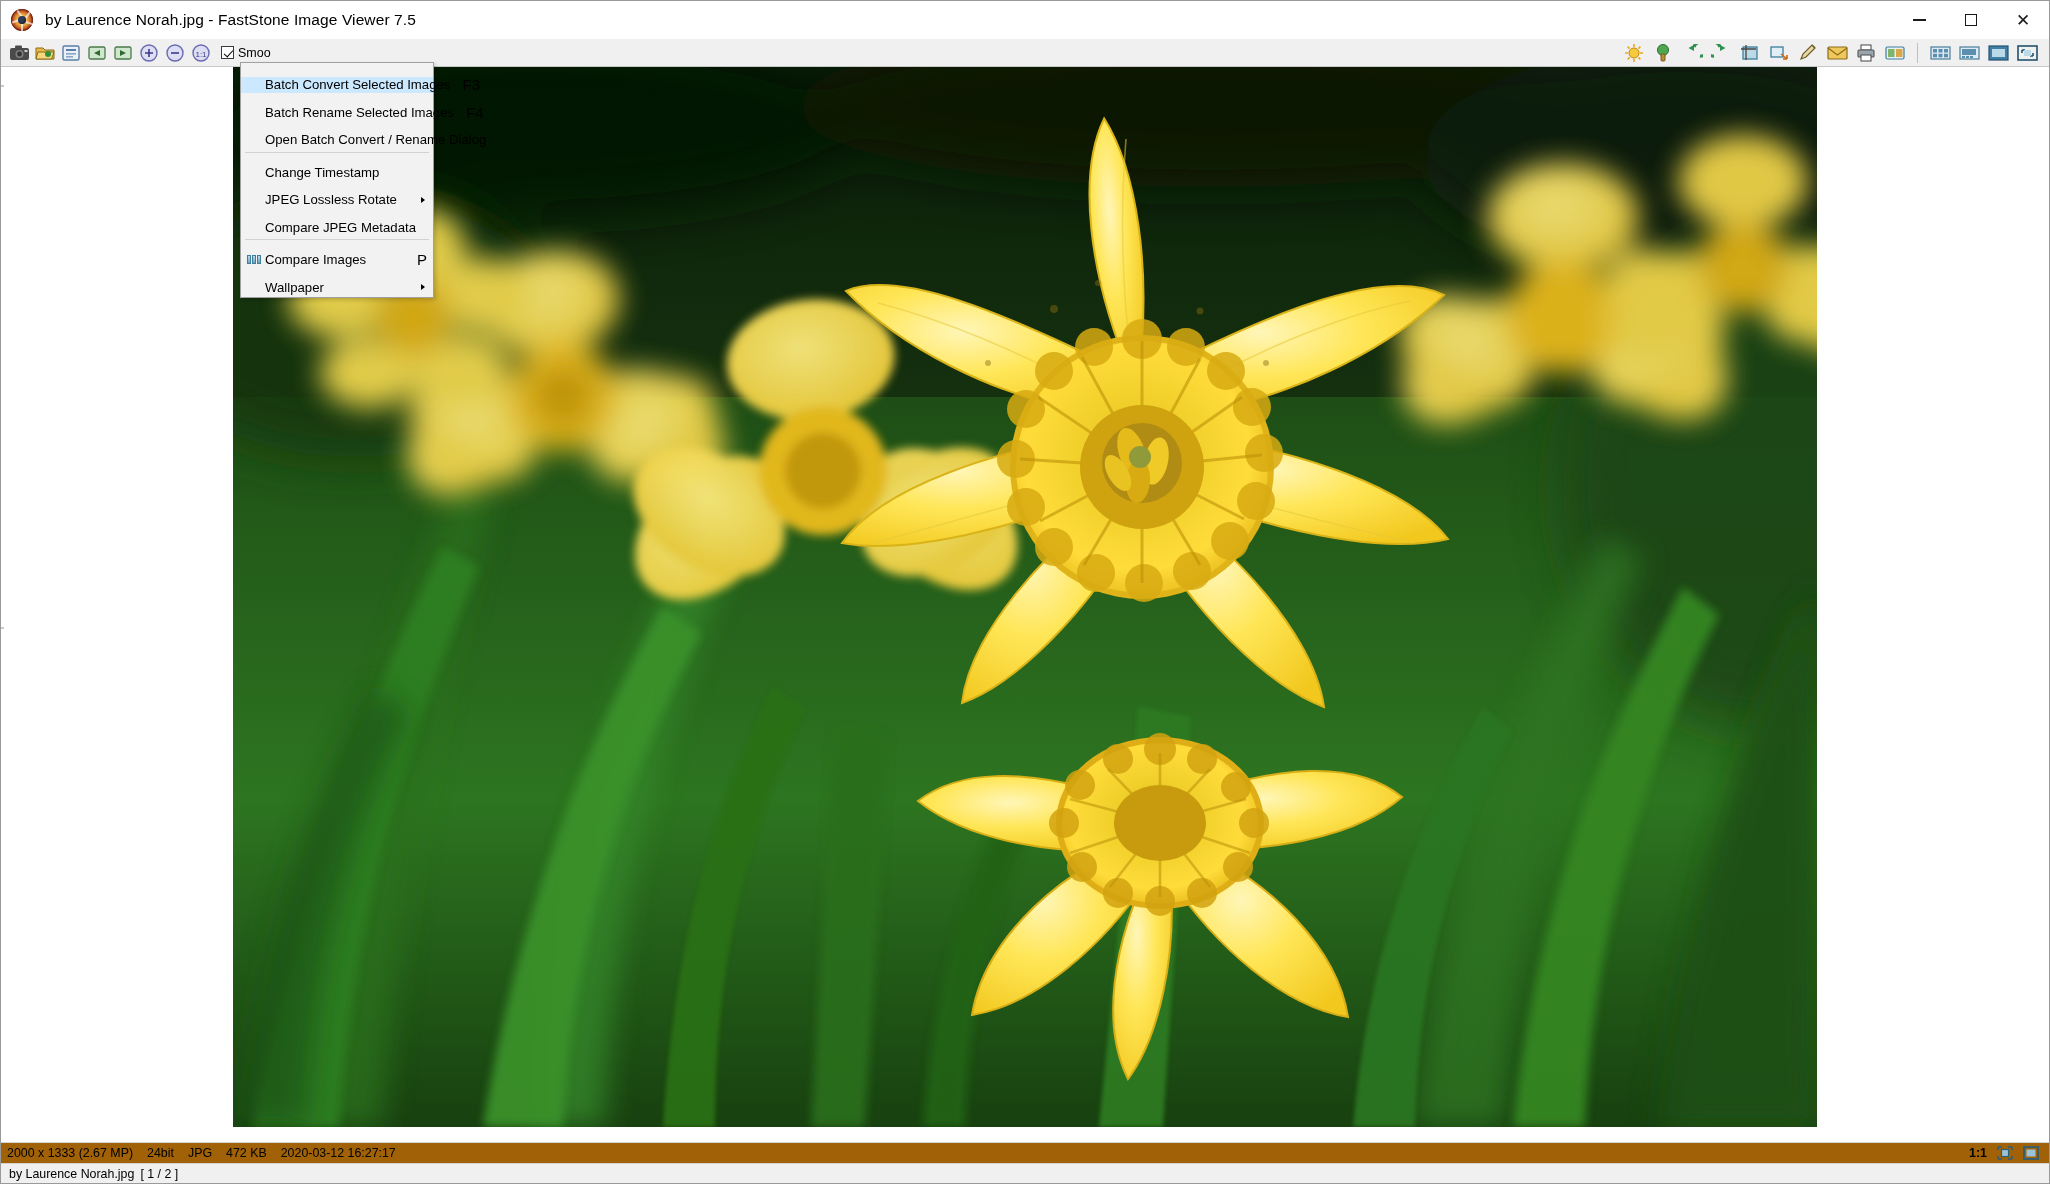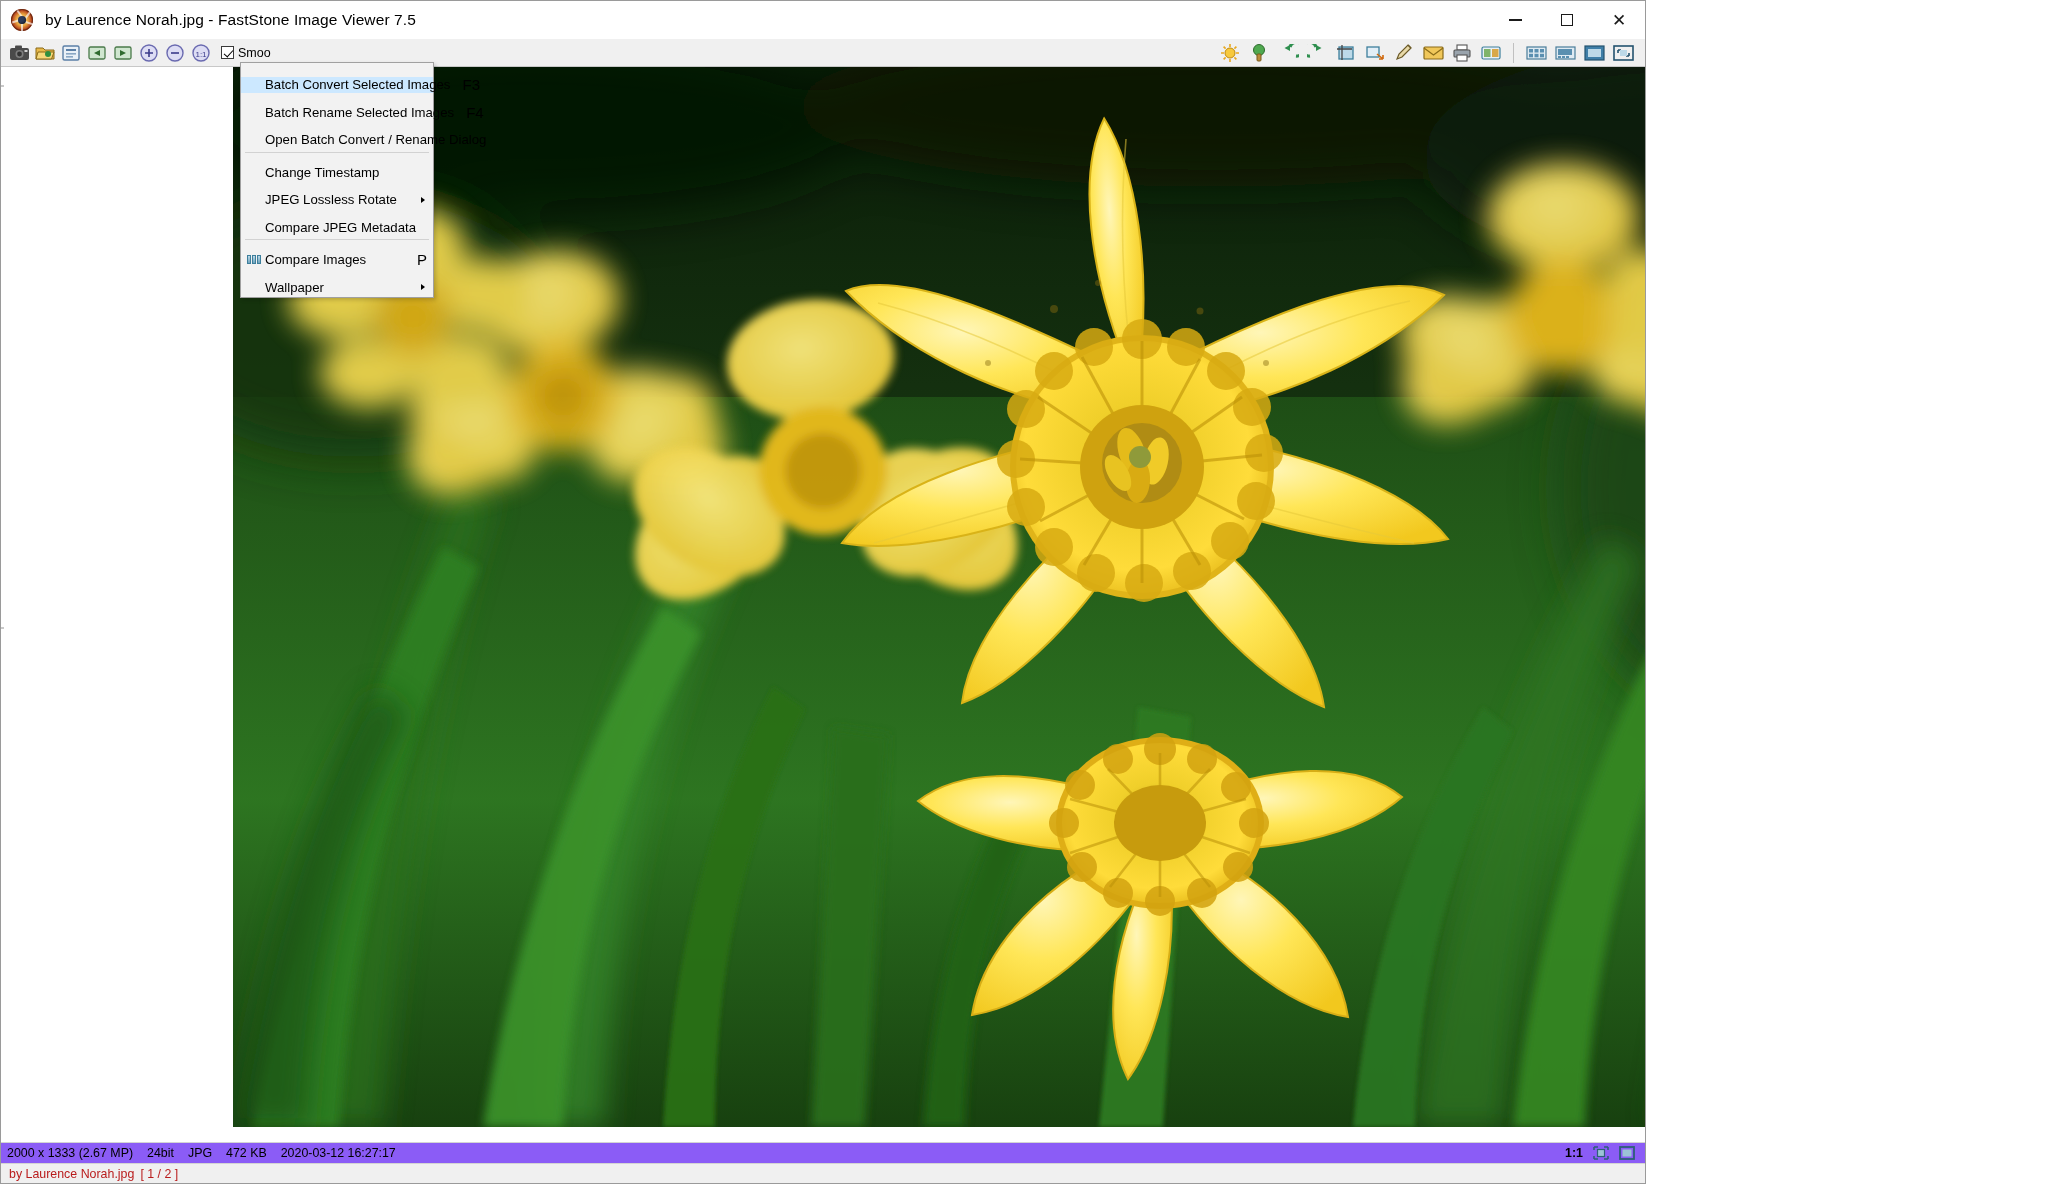--- a/index.html
+++ b/index.html
@@ -5,21 +5,21 @@
   * { box-sizing: border-box; }
   html, body {
     margin: 0; padding: 0;
     width: 2050px; height: 1184px;
     overflow: hidden;
     font-family: "Liberation Sans", sans-serif;
     background: #ffffff;
   }
   .app {
     position: relative;
-    width: 1646px; height: 1184px;
+    width: 2050px; height: 1184px;
     background: #f0f0f0;
     border: 1px solid #9a9a9a;
     display: flex; flex-direction: column;
   }
 
   
   .titlebar {
     height: 38px; min-height: 38px;
     background: #ffffff;
     display: flex; align-items: center;
@@ -177,38 +177,38 @@
   .photo svg { display: block; width: 100%; height: 100%; }
   .side-strip { position: absolute; top: 0; bottom: 0; width: 232px; left: 0; background: #ffffff; }
   .side-strip.r { left: auto; right: 0; width: 234px; }
   .edge-tick {
     position: absolute; left: 0; width: 3px; background: #c9c9c9;
   }
 
   
   .statusbar {
     height: 21px; min-height: 21px;
-    background: #8b5cf6;
+    background: #a16207;
     border-top: 1px solid #d4d4d4;
     display: flex; align-items: center;
     padding: 0 6px;
     font-size: 12.4px; color: #000;
     white-space: nowrap;
   }
   .st-group { display: flex; align-items: center; gap: 14px; }
   .st-right { margin-left: auto; display: flex; align-items: center; gap: 9px; padding-right: 4px; }
   .ratio { font-size: 12.4px; font-weight: 700; }
   .sb-ico { width: 17px; height: 15px; display: flex; align-items: center; justify-content: center; }
   .statusbar2 {
     height: 20px; min-height: 20px;
     background: #f0f0f0;
     border-top: 1px solid #d4d4d4;
     display: flex; align-items: center;
     padding: 0 8px;
-    font-size: 12.4px; color: #b91c1c;
+    font-size: 12.4px; color: #000000;
   }
 </style>
 </head>
 <body>
 
 <div class="app">
 
   <div class="titlebar">
     <div class="app-icon">
       <div class="ring"></div>

